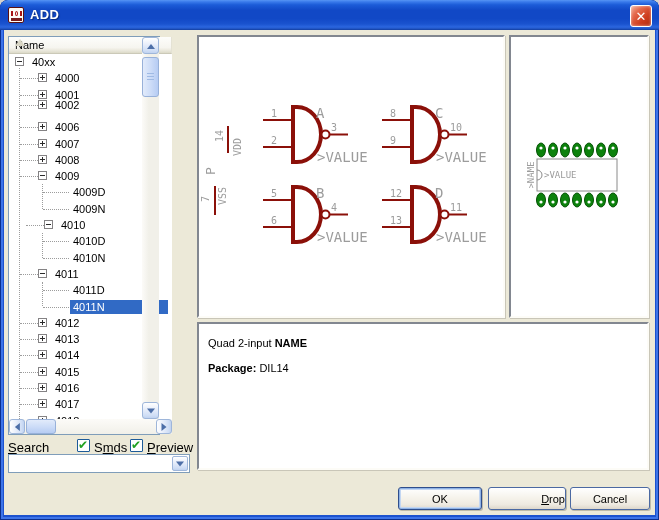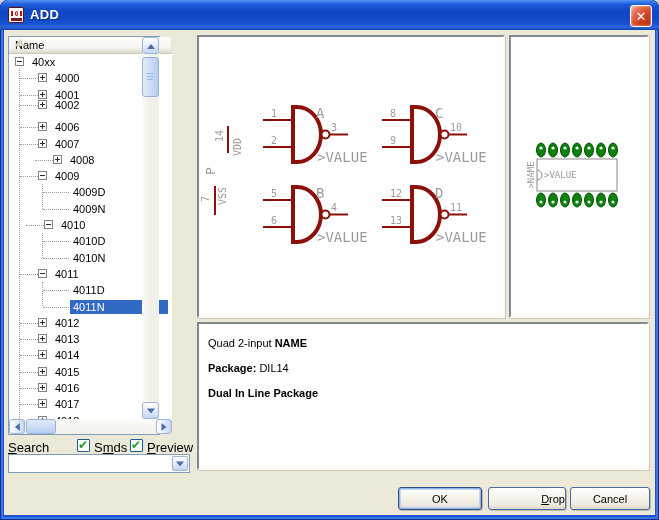--- a/index.html
+++ b/index.html
@@ -172,21 +172,21 @@
           <div class="tree-row" style="top:65.2px;">
             <span class="hstub" style="left:11px;width:18px;"></span>
             <span class="ebox plus" style="left:29px;"></span>
             <span class="tlabel" style="left:43px;">4006</span>
           </div>
           <div class="tree-row" style="top:81.5px;">
             <span class="hstub" style="left:11px;width:18px;"></span>
             <span class="ebox plus" style="left:29px;"></span>
             <span class="tlabel" style="left:43px;">4007</span>
           </div>
-          <div class="tree-row" style="top:97.80000000000001px;margin-left:15px;">
+          <div class="tree-row" style="top:97.80000000000001px;">
             <span class="hstub" style="left:11px;width:18px;"></span>
             <span class="ebox plus" style="left:29px;"></span>
             <span class="tlabel" style="left:43px;">4008</span>
           </div>
           <div class="tree-row" style="top:114.10000000000001px;">
             <span class="hstub" style="left:11px;width:18px;"></span>
             <span class="ebox minus" style="left:29px;"></span>
             <span class="tlabel" style="left:43px;">4009</span>
           </div>
           <div class="tree-row" style="top:130.4px;">
@@ -400,21 +400,20 @@
               <ellipse class="pad" cx="102" cy="163" rx="4.5" ry="7"></ellipse>
               <circle class="hole" cx="102" cy="165" r="1.6"></circle>
             </g>
             <text class="gtxt t9" transform="rotate(-90 20 138)" x="20" y="138" dy="3" text-anchor="middle">&gt;NAME</text>
             <text class="gtxt t9" x="33" y="141">&gt;VALUE</text>
           </g>
         </svg></div>
     <div class="panel3d" id="desc-panel">
         <div><span>Quad 2-input </span><span class="b">NAME</span></div>
         <div><span class="b">Package: </span><span>DIL14</span></div>
-        <div><span class="b">Dual In Line Package</span></div>
       </div>
 
     <button class="xp-btn default" id="ok-button"><span>OK</span></button>
     <button class="xp-btn" id="drop-button"><span class="mn-key">D</span><span>rop</span></button>
     <button class="xp-btn" id="cancel-button"><span>Cancel</span></button>
 
   </div>
 </div>
 
 </body></html>

